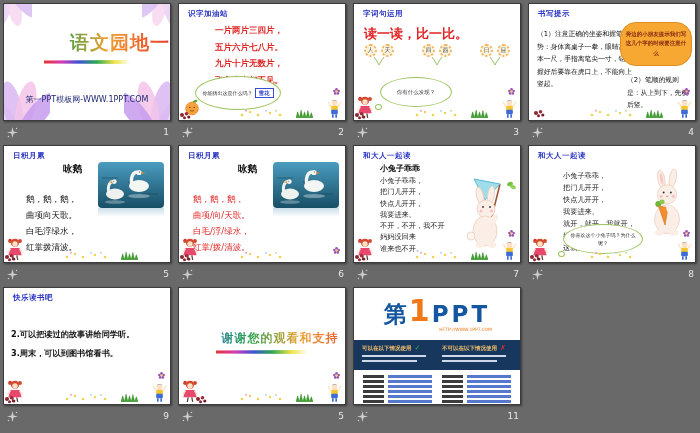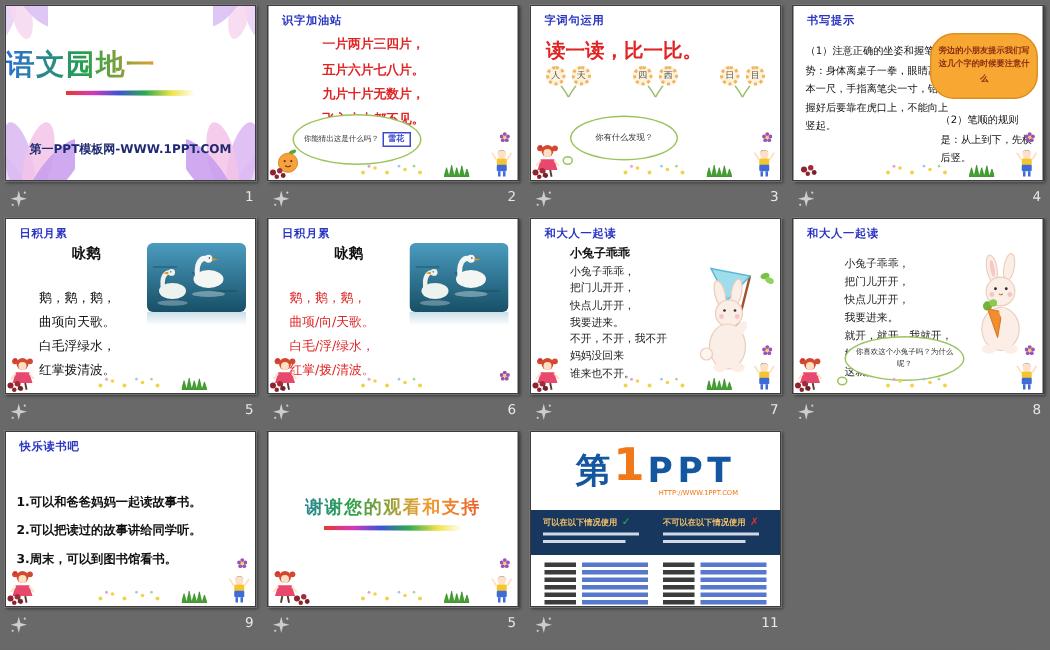--- a/index.html
+++ b/index.html
@@ -18,28 +18,28 @@
   .strip{height:22px;display:flex;align-items:center;justify-content:space-between;padding:0 4px}
   .num{color:#e8e8e8;font-size:9px}
   .anim-star{width:11px;height:11px;opacity:.9}
 
   .hdr{position:absolute;top:5px;left:9px;font-size:7.5px;font-weight:bold;
        color:var(--accent-blue);letter-spacing:.5px;white-space:nowrap}
 
   
   .rainbow{background:linear-gradient(90deg,#2b6fd4 0%,#27a04a 32%,#f0a030 62%,#e8382a 100%);
            -webkit-background-clip:text;background-clip:text;color:transparent}
-  .t1-title{position:absolute;top:26px;left:0;width:100%;text-align:left;
+  .t1-title{position:absolute;top:26px;left:0;width:100%;text-align:right;
             font-size:19px;font-weight:bold;letter-spacing:1px}
   .swoosh{position:absolute;left:50%;transform:translateX(-50%);height:4px;
           background:linear-gradient(90deg,#e8382a,#d43ab8,#3b55d4,#2faa4f,#f0e24a 82%,rgba(240,226,74,0));
           clip-path:polygon(0 15%,100% 0,100% 100%,0 85%)}
   .t1-swoosh{top:56px;width:86px}
   .t1-footer{position:absolute;bottom:15px;left:0;width:100%;text-align:center;
-             font-weight:bold;font-size:8px;color:#202a72}
+             font-weight:normal;font-size:8px;color:#202a72}
   .fan{position:absolute;pointer-events:none}
   .fan-bl{left:-16px;bottom:-18px;width:62px;height:62px}
   .fan-br{right:-16px;bottom:-18px;width:62px;height:62px;transform:scaleX(-1)}
   .fan-tl{left:-18px;top:-20px;width:46px;height:46px;transform:scaleY(-1);opacity:.65}
   .fan-tr{right:-18px;top:-20px;width:46px;height:46px;transform:scale(-1,-1);opacity:.65}
 
   
   .deco{position:absolute}
   .girl{left:2px;bottom:1px;width:18px;height:24px}
   .boy{right:3px;bottom:1px;width:15px;height:21px}
@@ -75,21 +75,21 @@
 
   
   .s4-p1{position:absolute;top:24px;left:8px;width:96px;font-size:6.8px;line-height:12.5px;color:#111}
   .s4-p2{position:absolute;top:70px;left:98px;width:64px;font-size:6.8px;line-height:12.5px;color:#111}
   .ocloud{position:absolute;top:18px;right:3px;width:72px;height:44px;background:#f6a833;
           border:1px solid #e08e1f;border-radius:16px;display:flex;align-items:center;
           justify-content:center;text-align:center;font-size:5.5px;font-weight:bold;
           color:#8a2b12;padding:4px;line-height:1.7}
 
   
-  .gtitle{position:absolute;top:17px;left:44px;font-size:9.5px;font-weight:bold;color:#111}
+  .gtitle{position:absolute;top:17px;left:59px;font-size:9.5px;font-weight:bold;color:#111}
   .gpoem{position:absolute;top:45px;font-size:8.5px;line-height:16px;color:#111;white-space:nowrap}
   .s5-poem{left:22px}
   .s6-poem{left:14px;color:var(--poem-red)}
   .pic{position:absolute;top:16px;right:6px;width:66px}
   .pic svg{display:block;width:66px;height:46px}
   .refl{height:9px;background:linear-gradient(#b9d4e2,rgba(255,255,255,0));opacity:.75}
 
   
   .s7-title{position:absolute;top:17px;left:26px;font-size:8px;font-weight:bold;color:#111}
   .s7-lines{position:absolute;top:29px;left:26px;font-size:7.2px;line-height:11.3px;
@@ -100,21 +100,21 @@
   .rabbit-carrot{top:22px;right:5px;width:46px;height:70px}
   .s8-cloud{left:34px;bottom:8px;width:80px;height:30px;font-size:5px}
 
   
   .s9-title{position:absolute;top:19px;left:0;width:100%;text-align:center;
             font-size:10px;font-weight:bold;color:#111}
   .s9-items{position:absolute;top:37px;left:7px;font-size:8.2px;font-weight:bold;
             line-height:19px;color:#111;white-space:nowrap}
 
   
-  .t10-title{position:absolute;top:42px;left:0;width:100%;text-align:center;
+  .t10-title{position:absolute;top:42px;left:18px;width:100%;text-align:center;
              font-size:12px;font-weight:bold;letter-spacing:1px}
   .t10-swoosh{top:62px;width:92px}
 
   
   .lic-top{position:absolute;top:0;left:0;right:0;height:52px;background:#fff;
            display:flex;flex-direction:column;align-items:center;justify-content:center}
   .logo{display:flex;align-items:flex-end;line-height:1}
   .logo .p1{font-size:23px;font-weight:bold;color:var(--logo-blue)}
   .logo .p2{font-size:30px;font-weight:bold;color:var(--logo-orange);margin:0 2px}
   .logo .p3{font-size:23px;font-weight:bold;color:var(--logo-blue);letter-spacing:3px}
@@ -584,21 +584,20 @@
           <use href="#star"></use>
         </svg>
       <span class="num">8</span>
     </div>
   </div>
 
   <div class="cell">
     <div class="slide">
       <div class="hdr">快乐读书吧</div>
       <div class="s9-items">
-        <div>1.可以和爸爸妈妈一起读故事书。</div>
         <div>2.可以把读过的故事讲给同学听。</div>
         <div>3.周末，可以到图书馆看书。</div>
       </div>
       <svg class="deco girl">
           <use href="#girlSym"></use>
         </svg>
       <svg class="deco cluster">
           <use href="#clusterSym"></use>
         </svg>
       <svg class="deco sprink">

